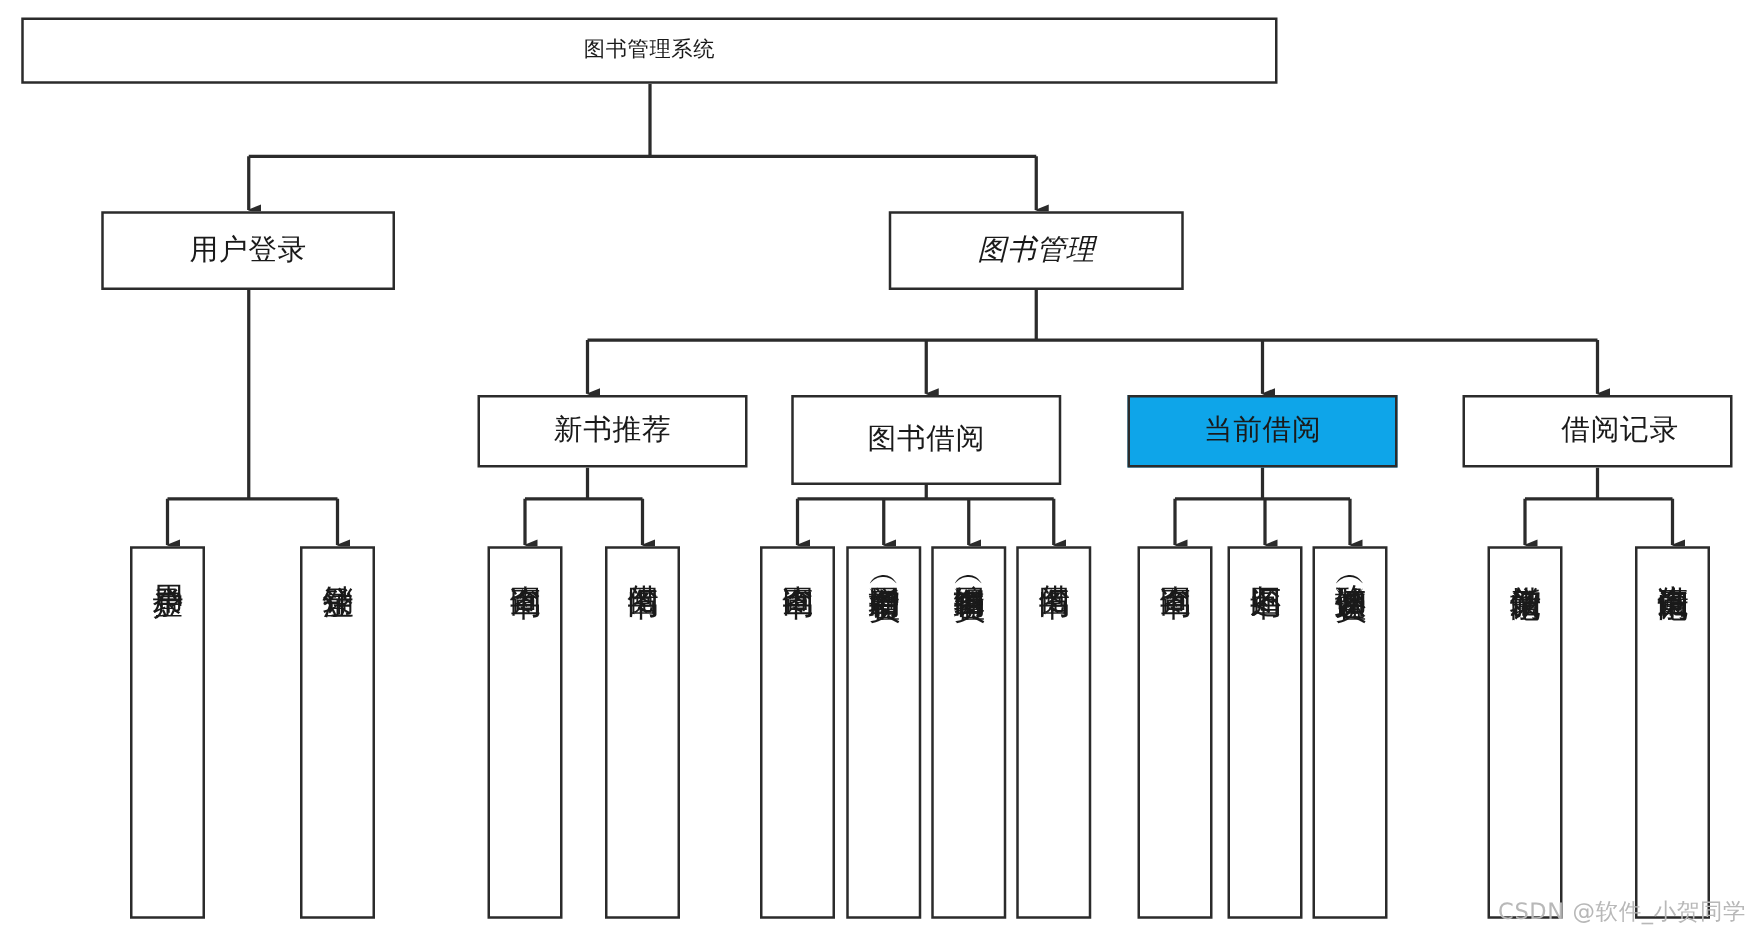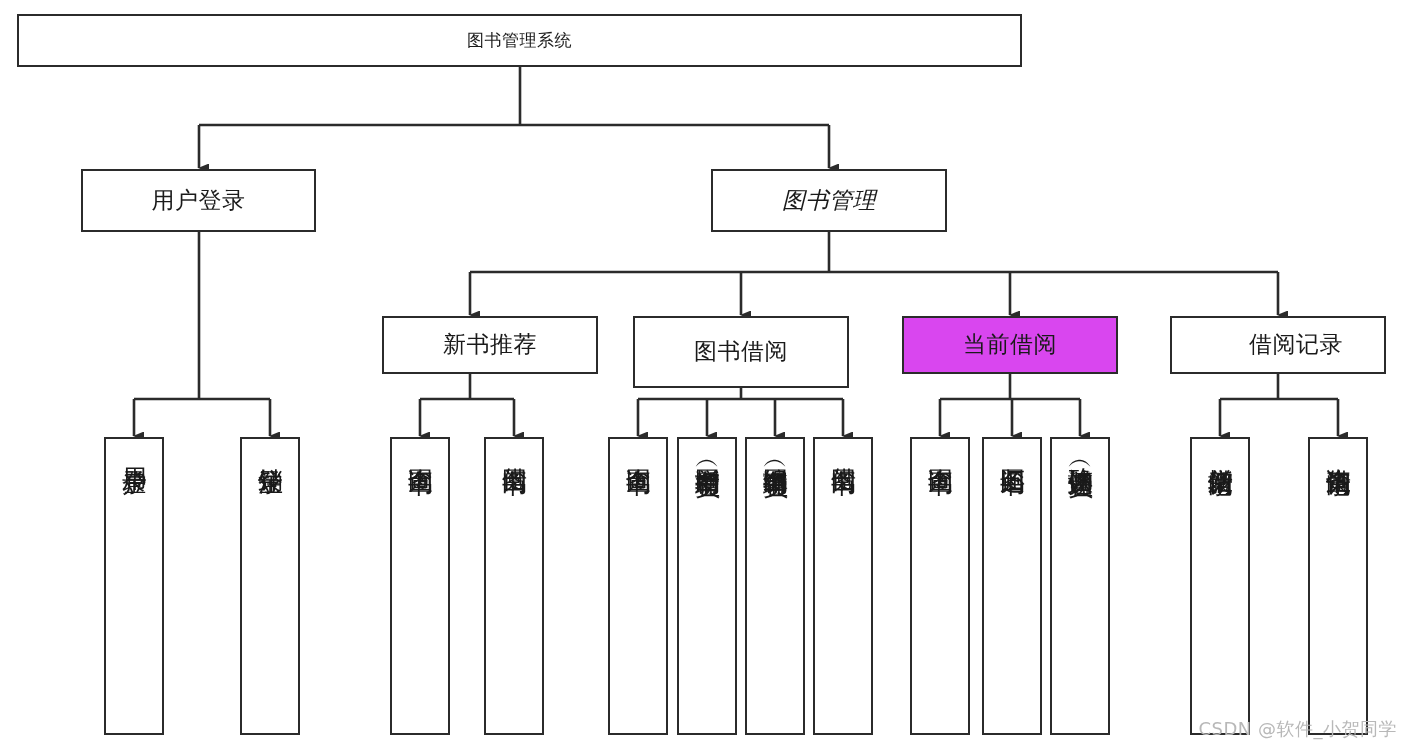--- a/index.html
+++ b/index.html
@@ -129,21 +129,21 @@
       </div>
       <div class="node horiz" style="left: 711px; top: 169px; width: 236px; height: 63px; border-color: rgb(43, 43, 43); background: rgb(255, 255, 255); font-style: italic;">
         <span class="node-label" style="color: rgb(26, 26, 26);">图书管理</span>
       </div>
       <div class="node horiz" style="left: 362px; top: 316px; width: 216px; height: 58px; border-color: rgb(43, 43, 43); background: rgb(255, 255, 255); margin-left: 20px;">
         <span class="node-label" style="color: rgb(26, 26, 26);">新书推荐</span>
       </div>
       <div class="node horiz" style="left: 633px; top: 316px; width: 216px; height: 72px; border-color: rgb(43, 43, 43); background: rgb(255, 255, 255);">
         <span class="node-label" style="color: rgb(26, 26, 26);">图书借阅</span>
       </div>
-      <div class="node horiz" style="left: 902px; top: 316px; width: 216px; height: 58px; border-color: rgb(43, 43, 43); background: #d946ef;">
+      <div class="node horiz" style="left: 902px; top: 316px; width: 216px; height: 58px; border-color: rgb(43, 43, 43); background: #0ea5e9;">
         <span class="node-label" style="color: rgb(26, 26, 26);">当前借阅</span>
       </div>
       <div class="node horiz" style="left: 1170px; top: 316px; width: 216px; height: 58px; border-color: rgb(43, 43, 43); background: rgb(255, 255, 255); padding-left: 36px;">
         <span class="node-label" style="color: rgb(26, 26, 26);">借阅记录</span>
       </div>
       <div class="node vert" style="left: 104px; top: 437px; width: 60px; height: 298px; border-color: rgb(43, 43, 43); background: rgb(255, 255, 255);">
         <span class="node-label" style="color: rgb(26, 26, 26);">用户登录</span>
       </div>
       <div class="node vert" style="left: 240px; top: 437px; width: 60px; height: 298px; border-color: rgb(43, 43, 43); background: rgb(255, 255, 255);">
         <span class="node-label" style="color: rgb(26, 26, 26);">注销登录</span>

